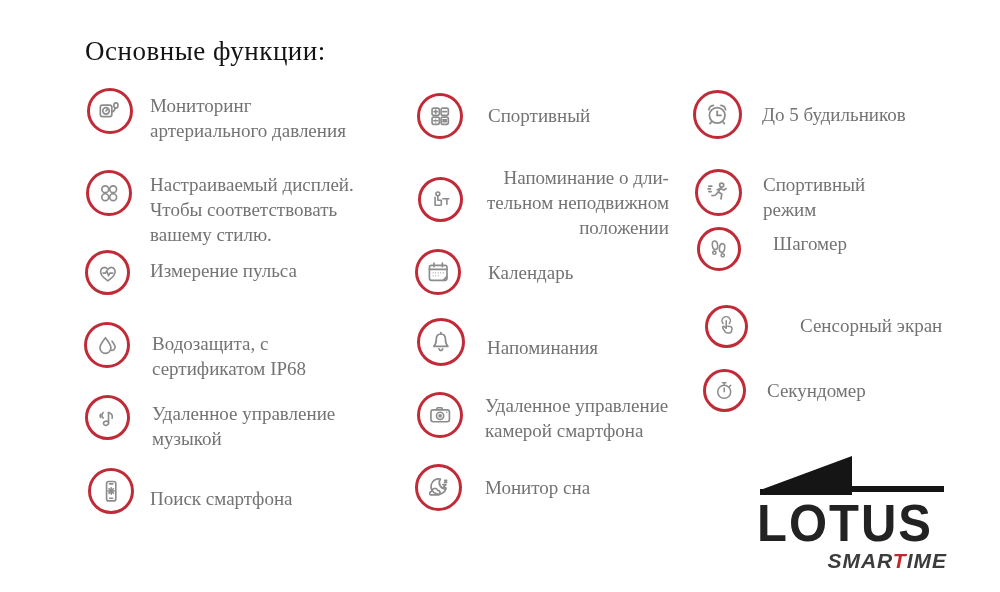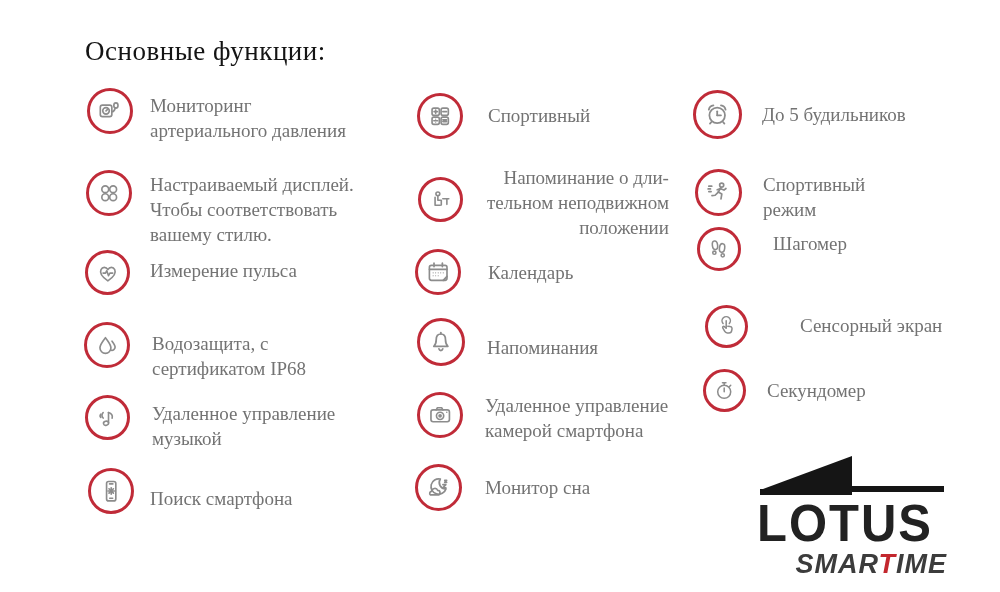--- a/index.html
+++ b/index.html
@@ -26,21 +26,21 @@
   }
   .logo{position:absolute;left:757px;top:453px;width:190px;}
   .logo-flag{display:block;width:190px;height:44px;}
   .logo-name{
     font-family:"Liberation Sans","DejaVu Sans",sans-serif;font-weight:bold;
     font-size:49px;line-height:46px;letter-spacing:2px;color:#222;margin-top:2px;
     transform:scaleY(1.04);transform-origin:top left;white-space:pre;
   }
   .logo-sub{
     font-family:"Liberation Sans","DejaVu Sans",sans-serif;font-style:italic;
-    font-weight:600;font-size:27px;letter-spacing:1px;color:#3c3c3c;
+    font-weight:600;font-size:21px;letter-spacing:1px;color:#3c3c3c;
     text-align:right;margin-top:4px;white-space:pre;
   }
   .logo-sub .accent{color:#c3272e;}
 </style>
 </head>
 <body>
 
 <div class="page-title">Основные функции:</div>
 
 <div class="feature" style="left:87px;top:88px;">

